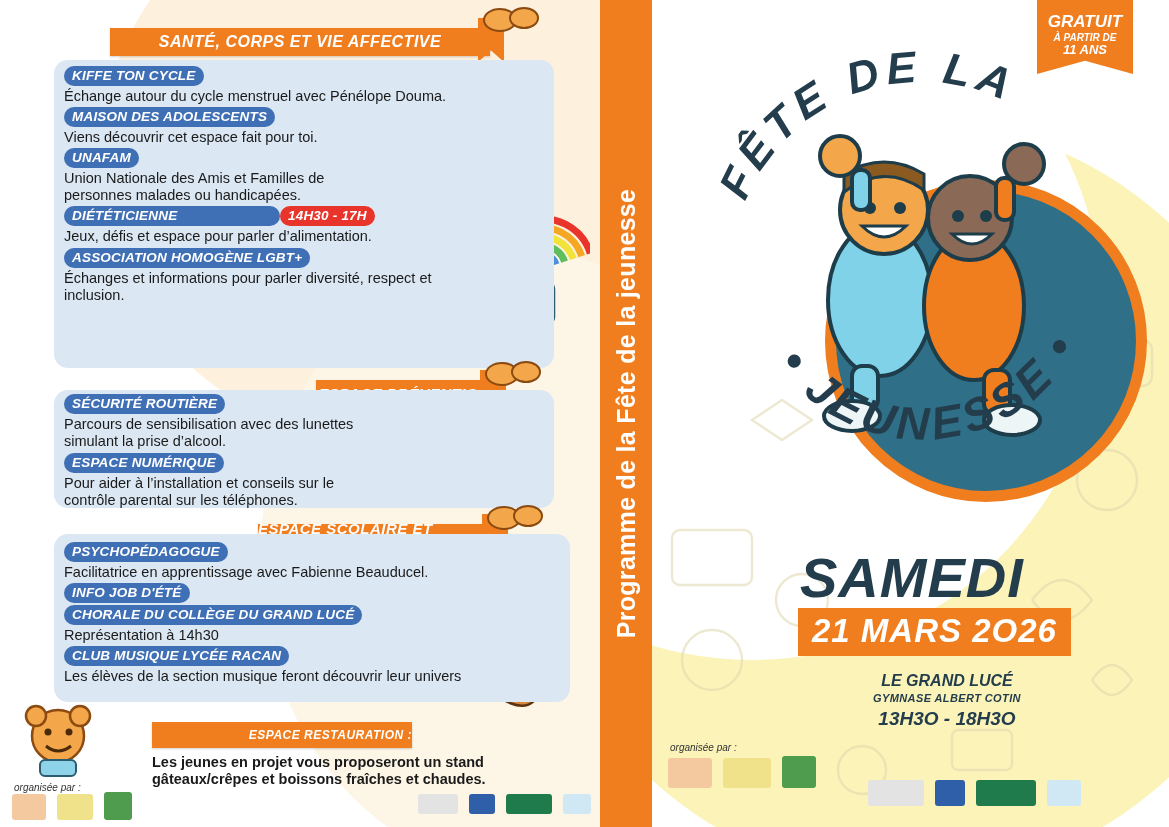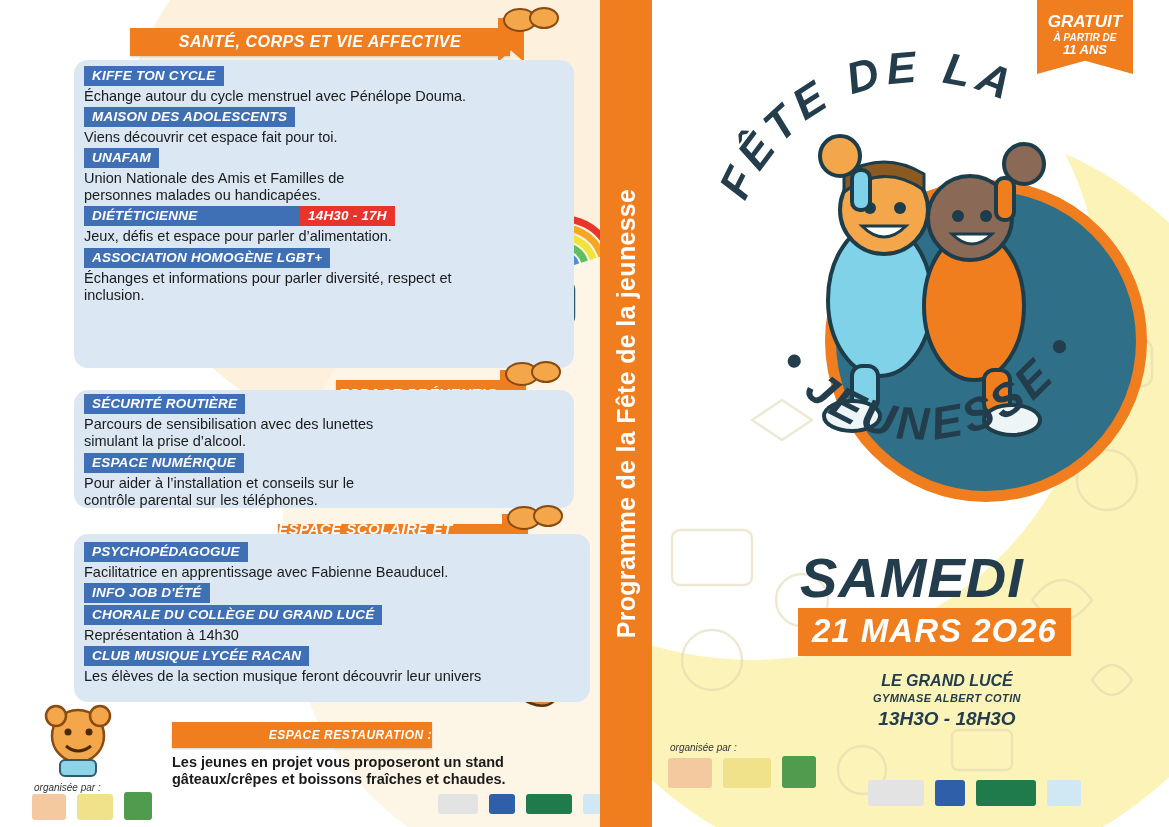--- a/index.html
+++ b/index.html
@@ -8,21 +8,21 @@
     font-family:"Liberation Sans", sans-serif;
     background:#ffffff;
     overflow:hidden;
     position:relative;
   }
   .page{position:absolute;inset:0;}
 
   
   .left{
     position:absolute;left:0;top:0;width:600px;height:827px;
-    background:#ffffff;overflow:hidden;margin-left:20px;
+    background:#ffffff;overflow:hidden;
   }
   .left-blob{
     position:absolute;right:-60px;top:-120px;width:560px;height:560px;
     background:#fdf0dd;border-radius:50%;
   }
   .left-blob2{
     position:absolute;right:-180px;top:250px;width:520px;height:620px;
     background:#fdf6e6;border-radius:50%;
   }
 
@@ -45,20 +45,21 @@
 
   .card{
     position:absolute;background:#dbe7f3;border-radius:14px;
   }
 
   .tag{
     display:inline-block;background:#3f6fb5;color:#fff;
     font-weight:bold;font-style:italic;font-size:13.5px;
     padding:2px 8px 3px 8px;letter-spacing:.2px;
     white-space:nowrap;
+    border-radius:10px;
   }
   .tag.red{background:#e8342a;}
   .body-line{
     font-size:14.5px;color:#1a1a1a;line-height:1.18;margin-top:2px;
   }
 
   
   .spine{
     position:absolute;left:600px;top:0;width:52px;height:827px;
     background:#f07d1e;

